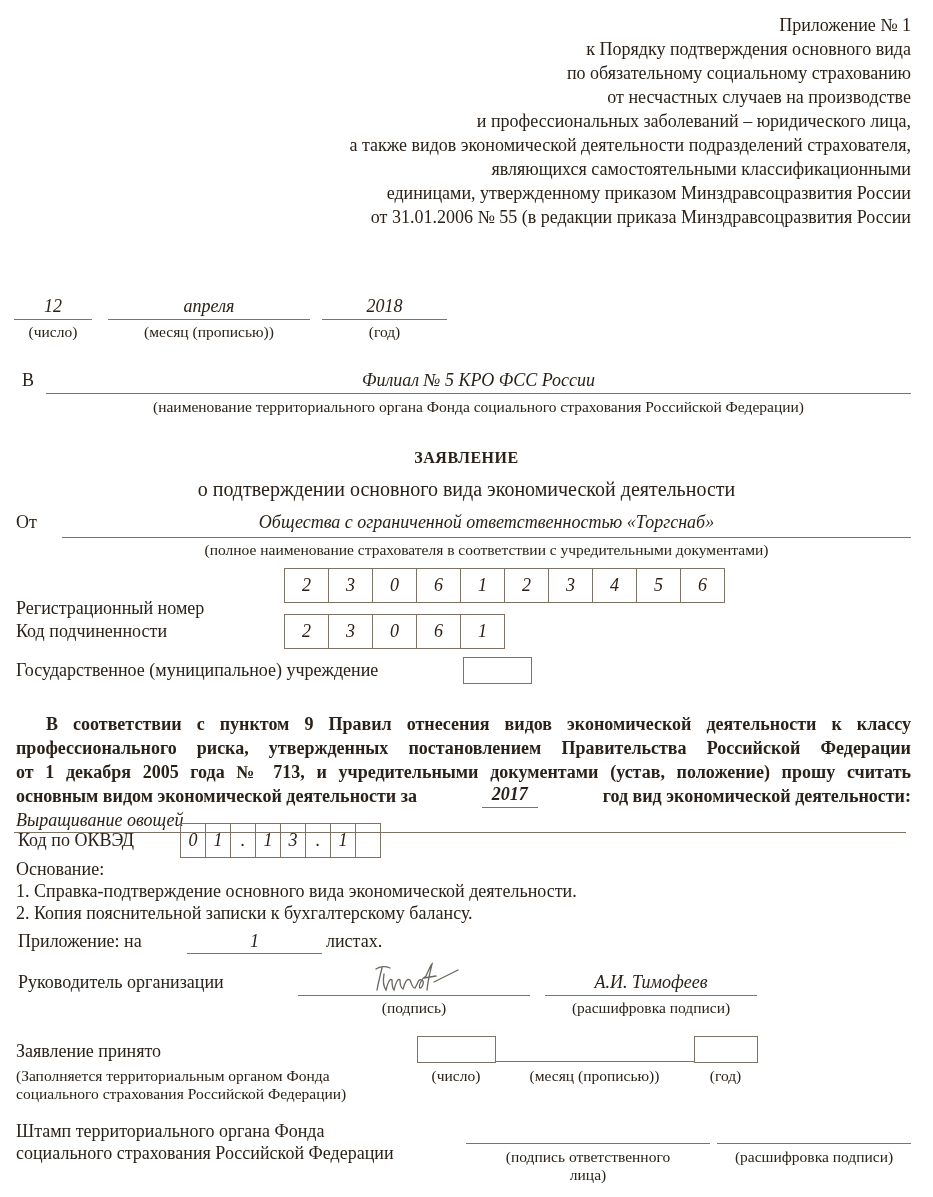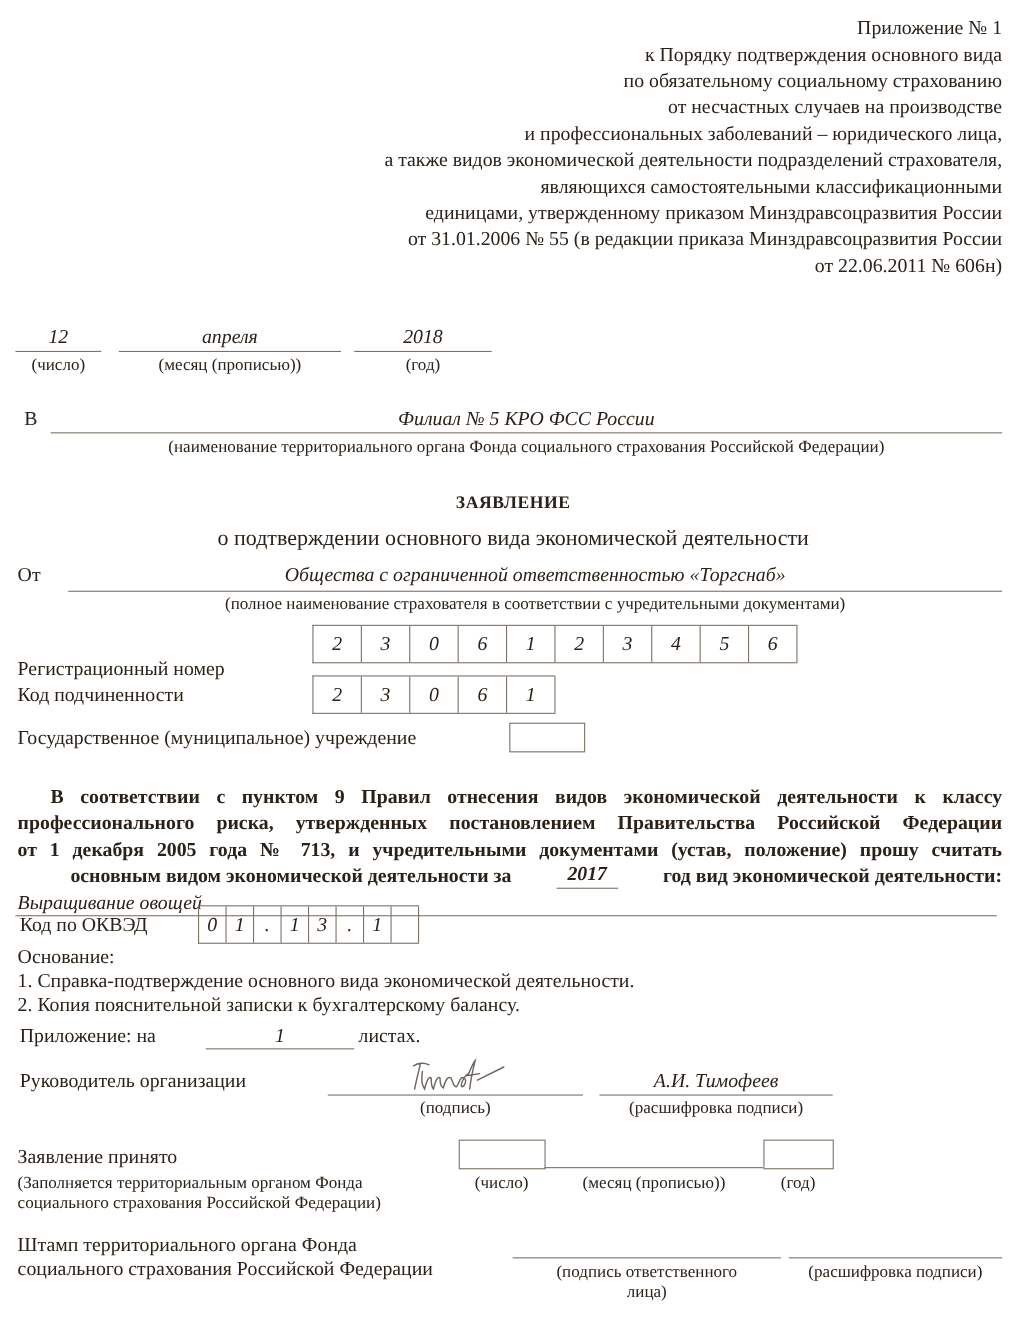--- a/index.html
+++ b/index.html
@@ -30,21 +30,20 @@
 <div class="hdr" style="top:13px;">
   <div>Приложение № 1</div>
   <div>к Порядку подтверждения основного вида</div>
   <div>по обязательному социальному страхованию</div>
   <div>от несчастных случаев на производстве</div>
   <div>и профессиональных заболеваний – юридического лица,</div>
   <div>а также видов экономической деятельности подразделений страхователя,</div>
   <div>являющихся самостоятельными классификационными</div>
   <div>единицами, утвержденному приказом Минздравсоцразвития России</div>
   <div>от 31.01.2006 № 55 (в редакции приказа Минздравсоцразвития России</div>
-  <div>от 22.06.2011 № 606н)</div>
 </div>
 
 <div class="abs it center" style="left:14px; width:78px; top:296px;font-style:italic;">12</div>
 <div class="line" style="left:14px; width:78px; top:319px;"></div>
 <div class="abs cap center" style="left:14px; width:78px; top:323px;">(число)</div>
 
 <div class="abs it center" style="left:108px; width:202px; top:296px;">апреля</div>
 <div class="line" style="left:108px; width:202px; top:319px;"></div>
 <div class="abs cap center" style="left:108px; width:202px; top:323px;">(месяц (прописью))</div>
 
@@ -90,21 +89,21 @@
 
 <div class="abs" style="left:16px; top:660px;">Государственное (муниципальное) учреждение</div>
 <div class="box" style="left:463px; top:657px; width:67px; height:25px;">
   <span></span>
 </div>
 
 <div class="para" style="top:712px;">
   <span class="just" style="text-indent:30px;">В соответствии с пунктом 9 Правил отнесения видов экономической деятельности к классу</span>
   <span class="just">профессионального риска, утвержденных постановлением Правительства Российской Федерации</span>
   <span class="just">от 1 декабря 2005 года № 713, и учредительными документами (устав, положение) прошу считать</span>
-  <span style="display:flex; justify-content:space-between; white-space:nowrap;margin-left:48px;">
+  <span style="display:flex; justify-content:space-between; white-space:nowrap;">
     <span>основным видом экономической деятельности за</span>
     <span class="inline-fill" style="width:56px;">2017</span>
     <span>год вид экономической деятельности:</span>
   </span>
 </div>
 <div class="abs it" style="left:16px; top:810px;">Выращивание овощей</div>
 <div class="line" style="left:14px; width:892px; top:832px;"></div>
 
 <div class="abs" style="left:18px; top:830px;">Код по ОКВЭД</div>
 <div class="boxrow" style="left:180px; top:823px; height:33px;">

